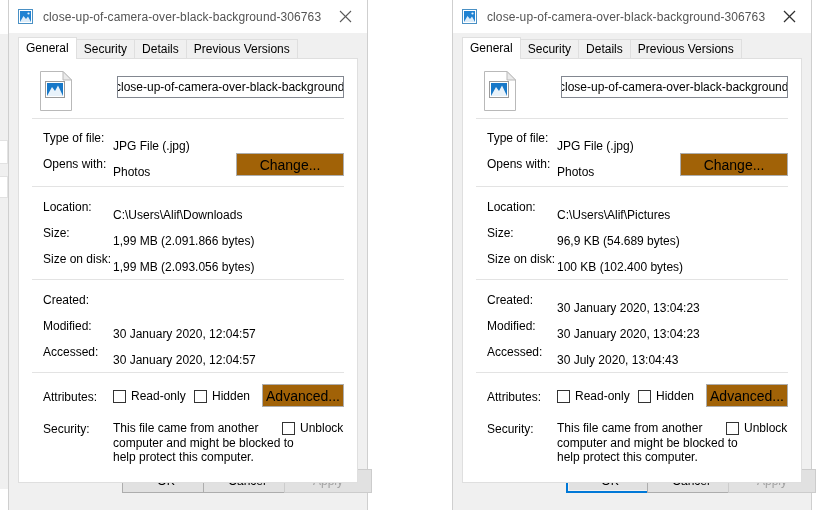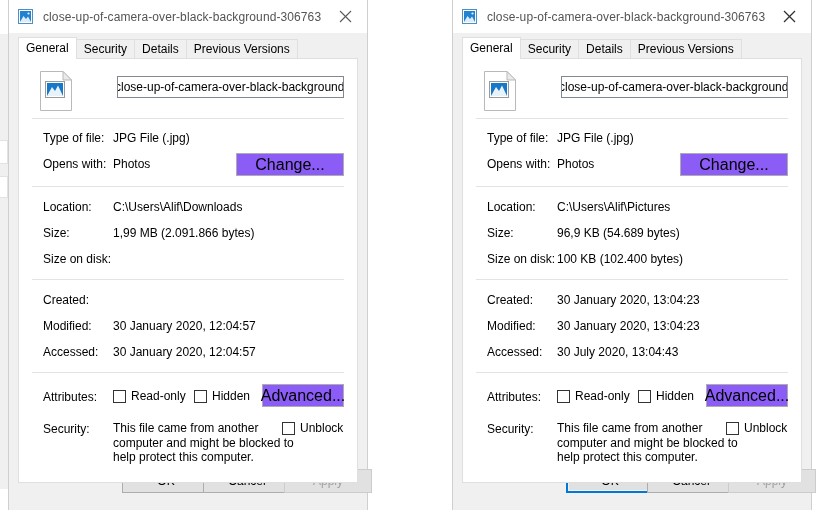--- a/index.html
+++ b/index.html
@@ -190,30 +190,30 @@
   }
   .info-row .lbl {
     position: absolute;
     left: 11px;
     top: 0;
     white-space: nowrap;
   }
   .info-row .val {
     position: absolute;
     left: 81px;
-    top: 0;
+    top: 8px;
     white-space: nowrap;
   }
 
   
   .btn {
     position: absolute;
-    background: #8b5cf6;
+    background: #a16207;
     border: 1px solid #adadad;
-    font-size: 16px;
+    font-size: 14px;
     color: #000;
     text-align: center;
     box-sizing: border-box;
     cursor: default;
     font-family: "Liberation Sans", sans-serif;
     padding: 0;
     line-height: 1;
     display: flex;
     align-items: center;
     justify-content: center;
@@ -350,20 +350,21 @@
           <span class="val">C:\Users\Alif\Downloads</span>
         </div>
 
         <div class="info-row" style="top:167px;">
           <span class="lbl">Size:</span>
           <span class="val">1,99 MB (2.091.866 bytes)</span>
         </div>
 
         <div class="info-row" style="top:193px;">
           <span class="lbl">Size on disk:</span>
+          <span class="val">1,99 MB (2.093.056 bytes)</span>
         </div>
 
         <div class="sep" style="top:220px;"></div>
 
         <div class="info-row" style="top:234px;">
           <span class="lbl">Created:</span>
         </div>
 
         <div class="info-row" style="top:260px;">
           <span class="lbl">Modified:</span>

